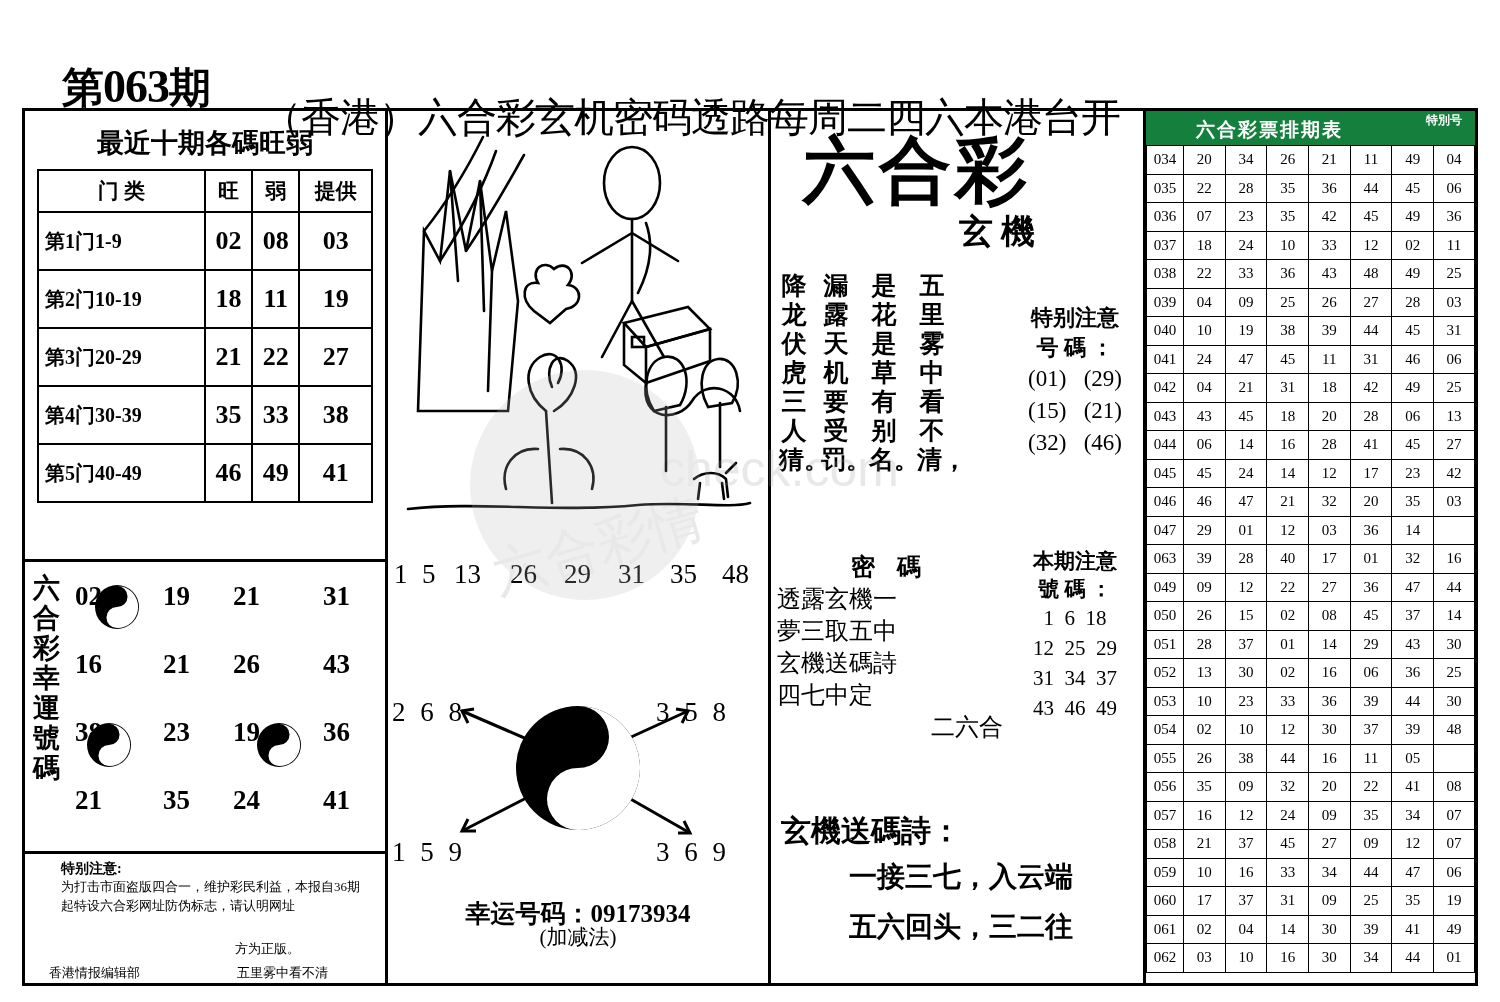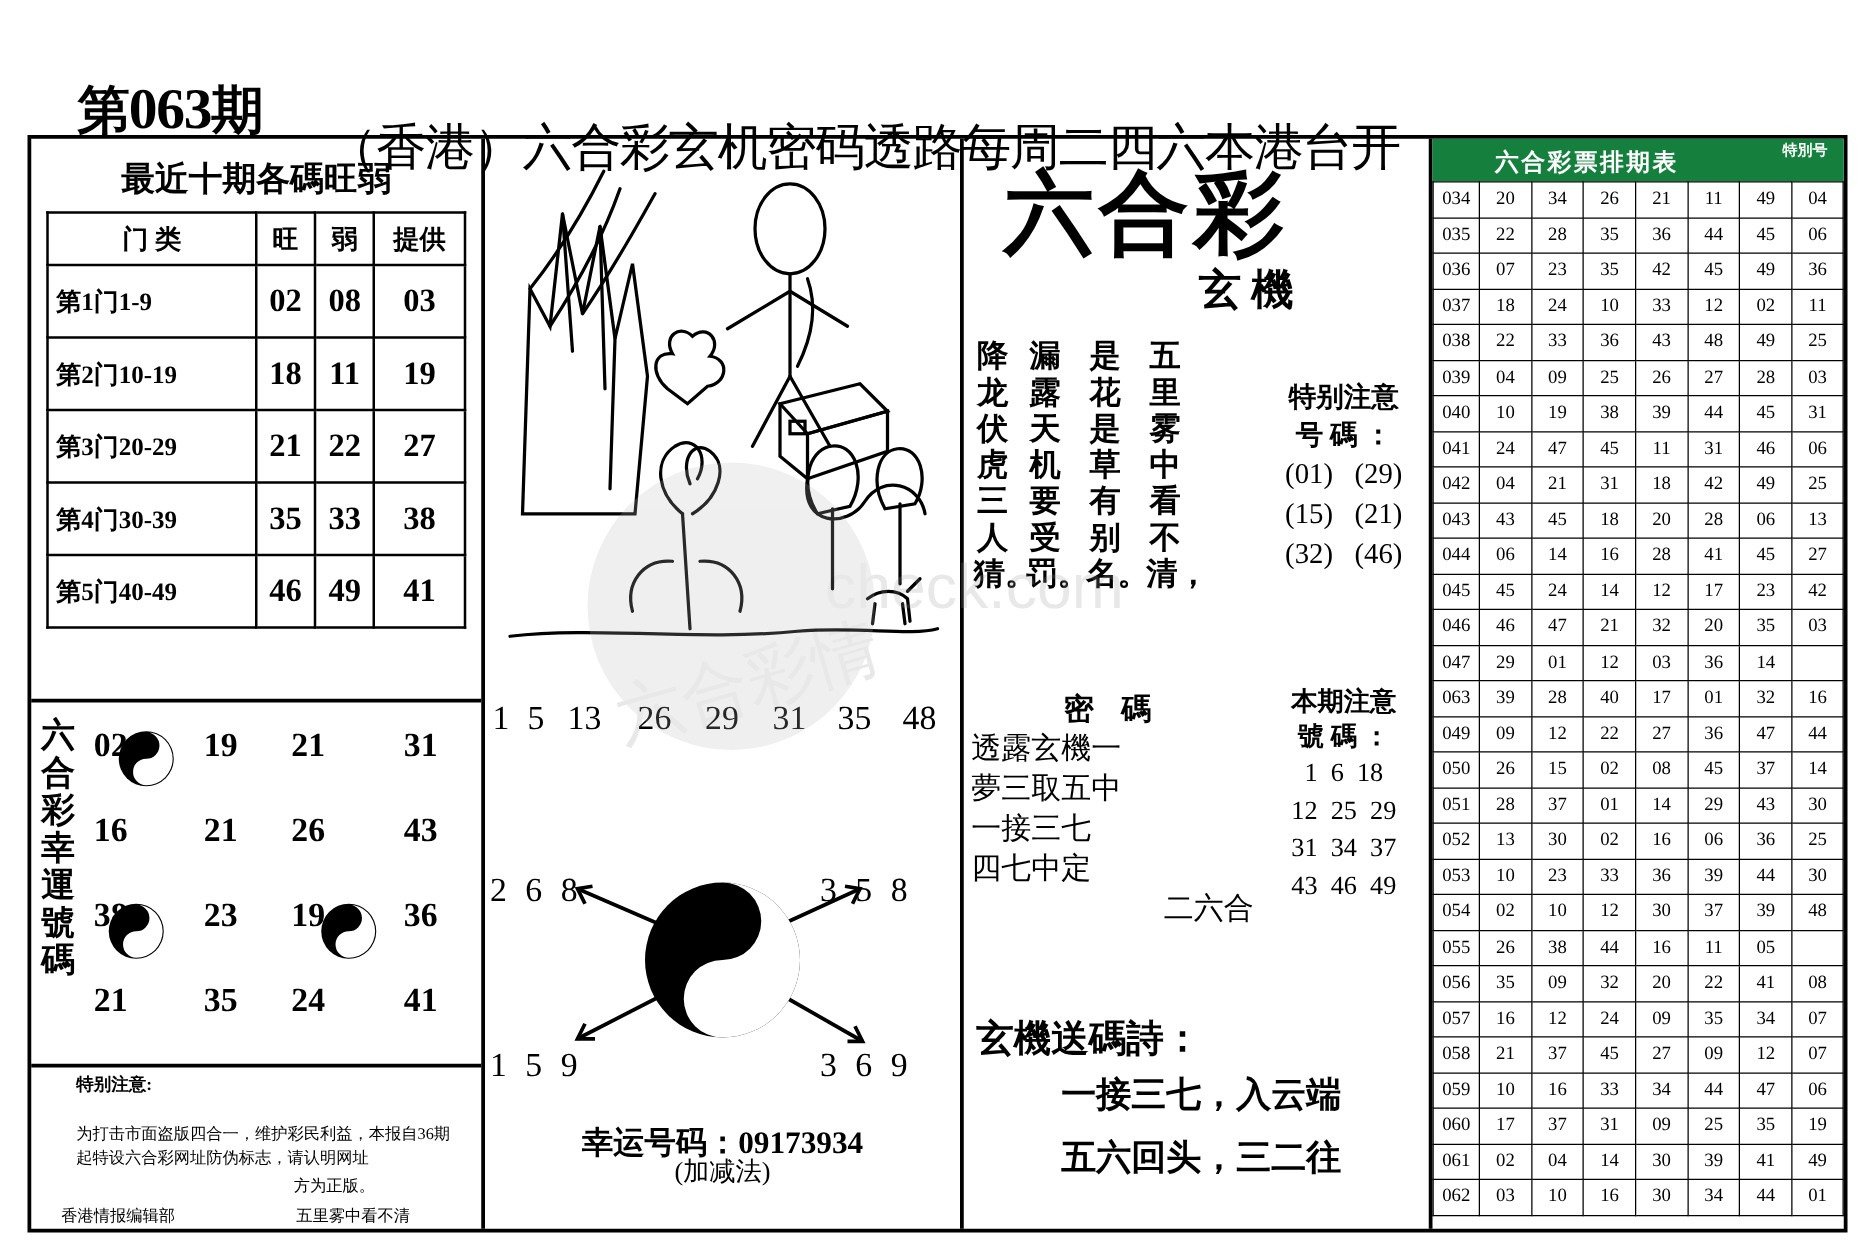--- a/index.html
+++ b/index.html
@@ -32,21 +32,21 @@
   .lucky-label{position:absolute;left:8px;top:10px;width:40px;font-size:27px;font-weight:bold;line-height:30px;letter-spacing:0;}
   .lucky-grid{position:absolute;left:50px;top:10px;width:300px;height:280px;}
   .lrow{position:relative;height:68px;}
   .lnum{position:absolute;font-size:27px;font-weight:bold;}
   .yy{position:absolute;border-radius:50%;background:#000;}
   .yy svg{display:block;}
 
   
   .foot{position:absolute;left:0;top:742px;width:360px;height:130px;font-size:13px;line-height:19px;}
   .foot .ft-title{position:absolute;left:36px;top:6px;font-weight:bold;font-size:14px;}
-  .foot .ft-body{position:absolute;left:36px;top:44px;width:300px;}
+  .foot .ft-body{position:absolute;left:36px;top:24px;width:300px;}
   .foot .ft-right{position:absolute;left:210px;top:86px;}
   .foot .ft-b1{position:absolute;left:24px;top:110px;}
   .foot .ft-b2{position:absolute;left:212px;top:110px;}
 
   
   .colM{position:absolute;left:363px;top:0;width:380px;height:872px;}
   .art{position:absolute;left:0;top:0;width:380px;height:440px;overflow:hidden;}
   .numstrip{position:absolute;left:0;top:448px;width:380px;height:60px;}
   .numstrip span{position:absolute;font-size:27px;}
   .diag{position:absolute;left:0;top:500px;width:380px;height:290px;}
@@ -339,21 +339,21 @@
         <div class="nn">
           <span>(32)</span>
           &nbsp;&nbsp;<span>(46)</span>
         </div>
       </div>
 
       <div class="mima">
         <div class="mt">密 碼</div>
         <div class="ml">透露玄機一</div>
         <div class="ml">夢三取五中</div>
-        <div class="ml">一接三七</div>
+        <div class="ml">玄機送碼詩</div>
         <div class="ml">四七中定</div>
         <div class="ml" style="text-align:right;">二六合</div>
       </div>
 
       <div class="benqi">
         <div class="bt">本期注意</div>
         <div class="bt">號 碼 ：</div>
         <div class="bn">
           <span>1</span>&nbsp;&nbsp;<span>6</span>&nbsp;&nbsp;<span>18</span>
         </div>

